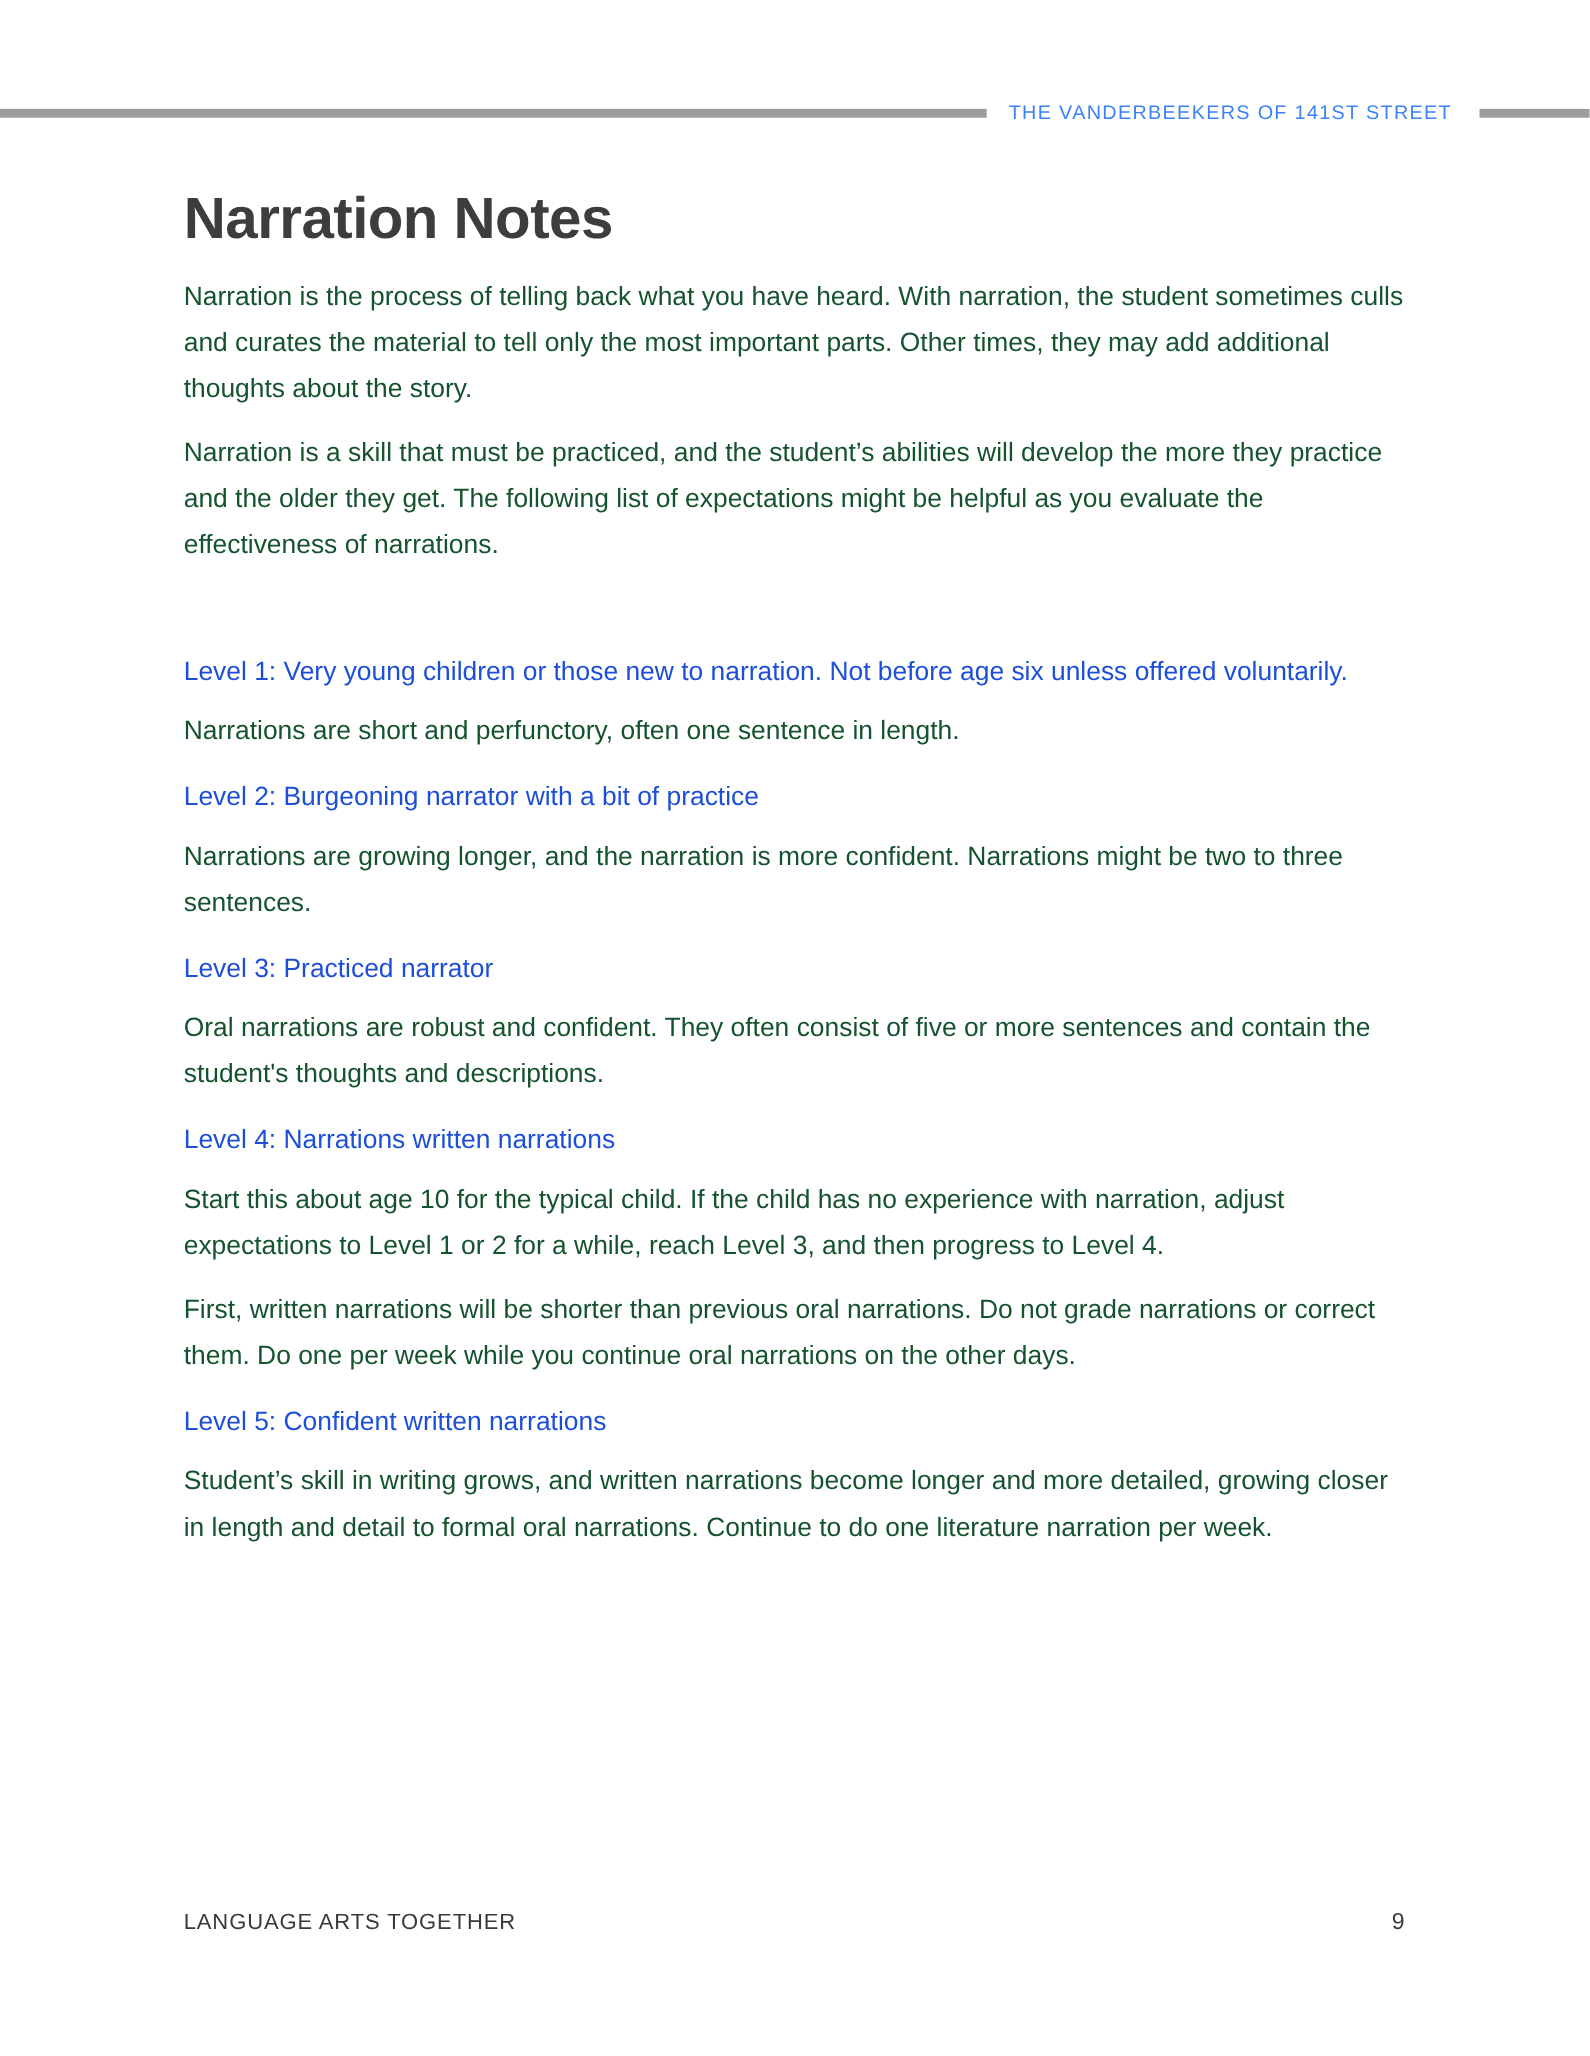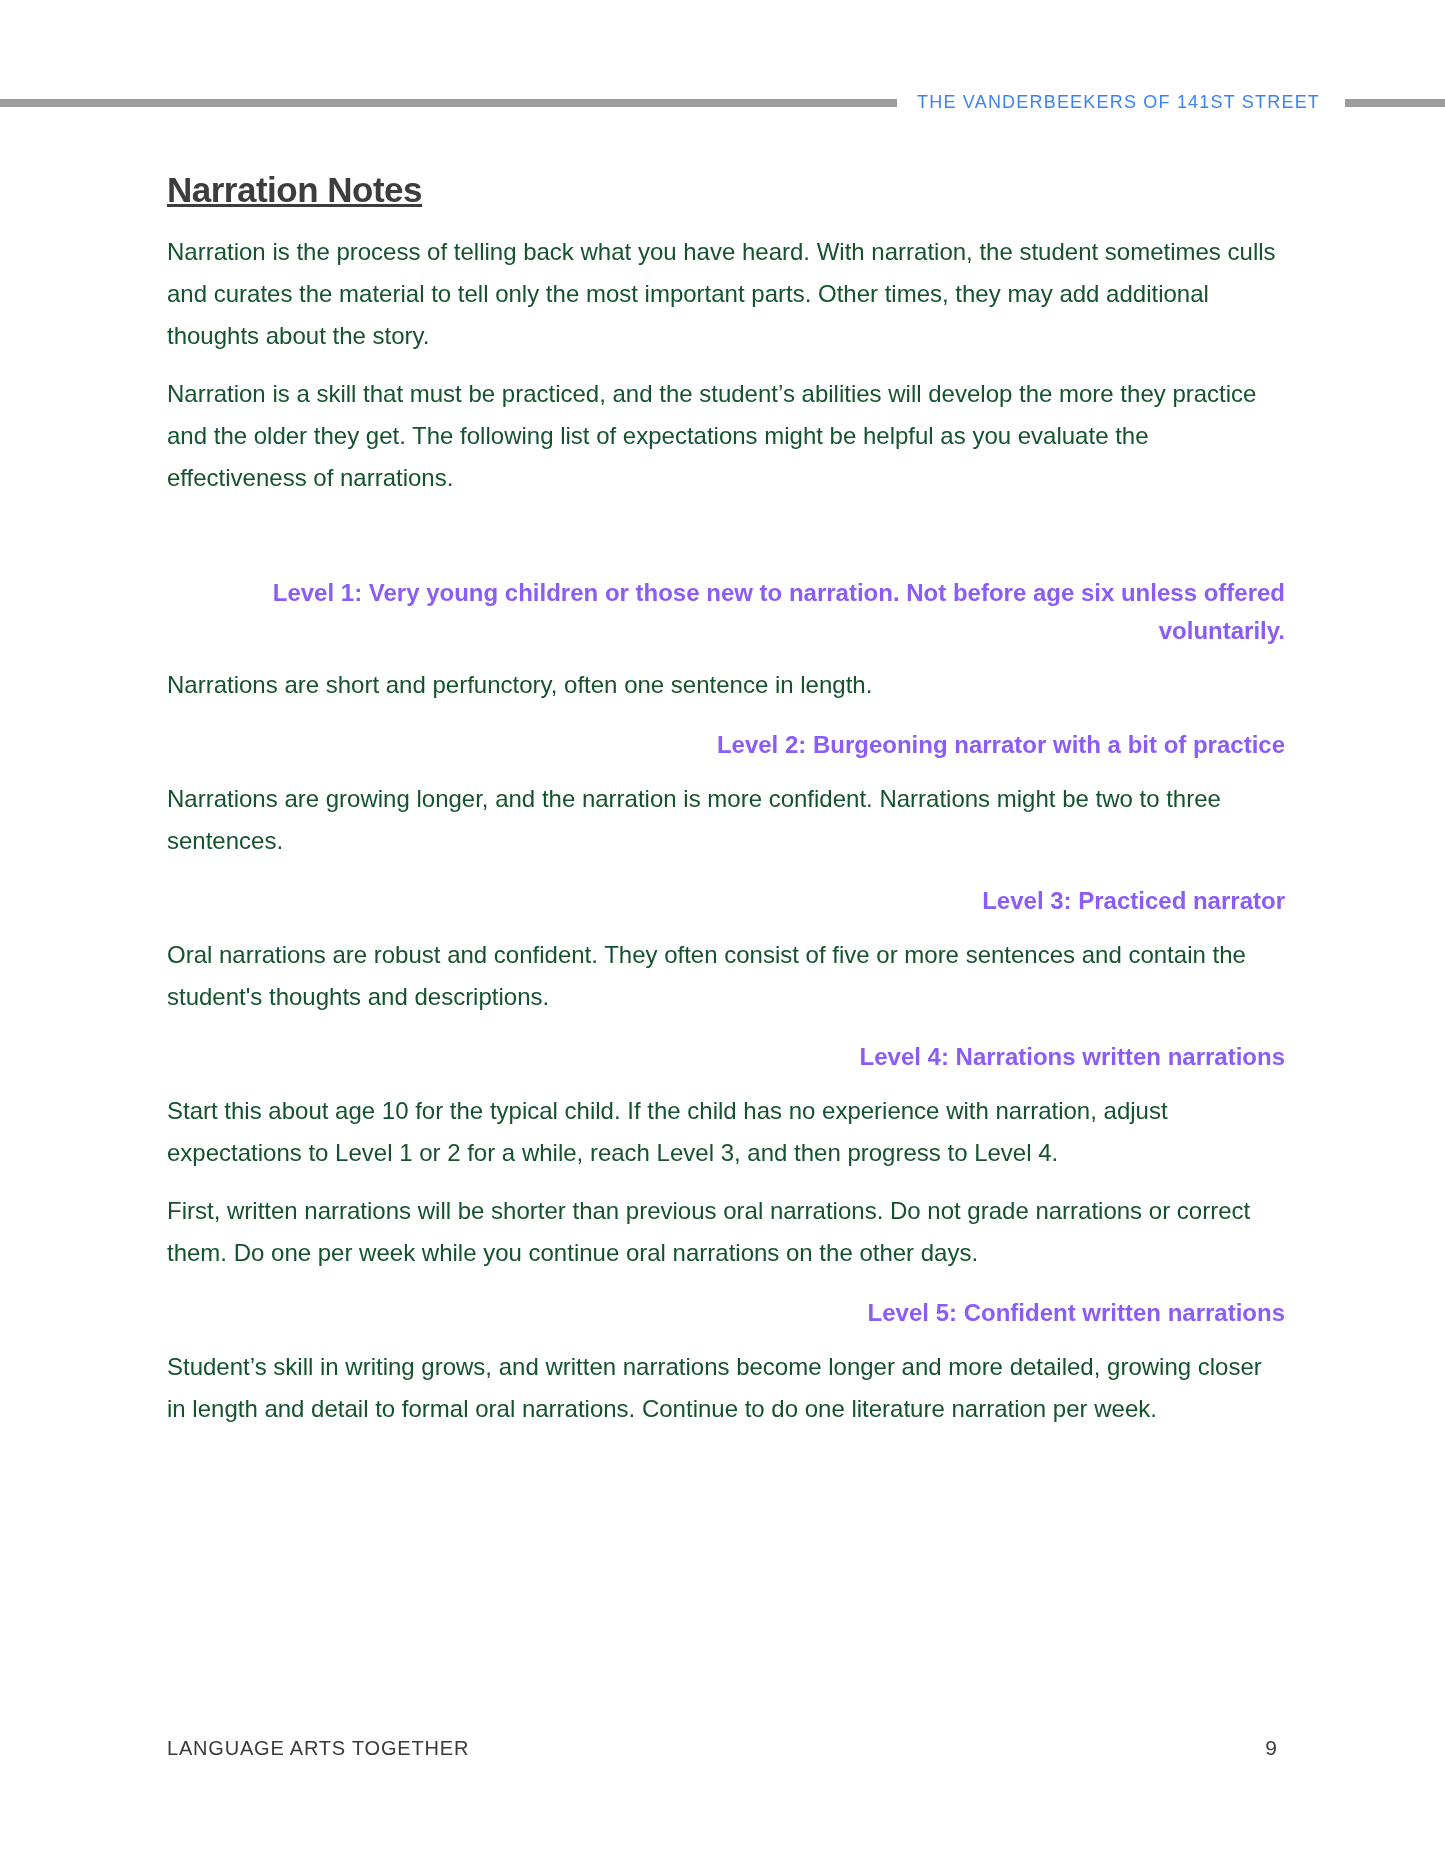--- a/index.html
+++ b/index.html
@@ -42,41 +42,39 @@
   
   .content {
     position: absolute;
     left: 167px;
     top: 0;
     width: 1118px;
     padding-top: 172px;
   }
   .doc-title {
     margin: 0 0 24px;
-    font-size: 35px;
+    font-size: 53px;
     line-height: 1;
     font-weight: bold;
     letter-spacing: -0.5px;
     color: #3d3d3d;
-    text-decoration: underline;
   }
   .body-para {
     margin: 0 0 16px;
     font-size: 24px;
     line-height: 42px;
     font-weight: 400;
     color: #14532d;
   }
   .level-heading {
     margin: 20px 0 14px;
     font-size: 24px;
     line-height: 38px;
-    font-weight: bold;
-    color: #8b5cf6;
-    text-align: right;
+    font-weight: normal;
+    color: #1d4ed8;
   }
   .first-level { margin-top: 75px; }
 
   
   .page-footer {
     position: absolute;
     left: 167px;
     right: 168px;
     top: 1736px;
     display: flex;

